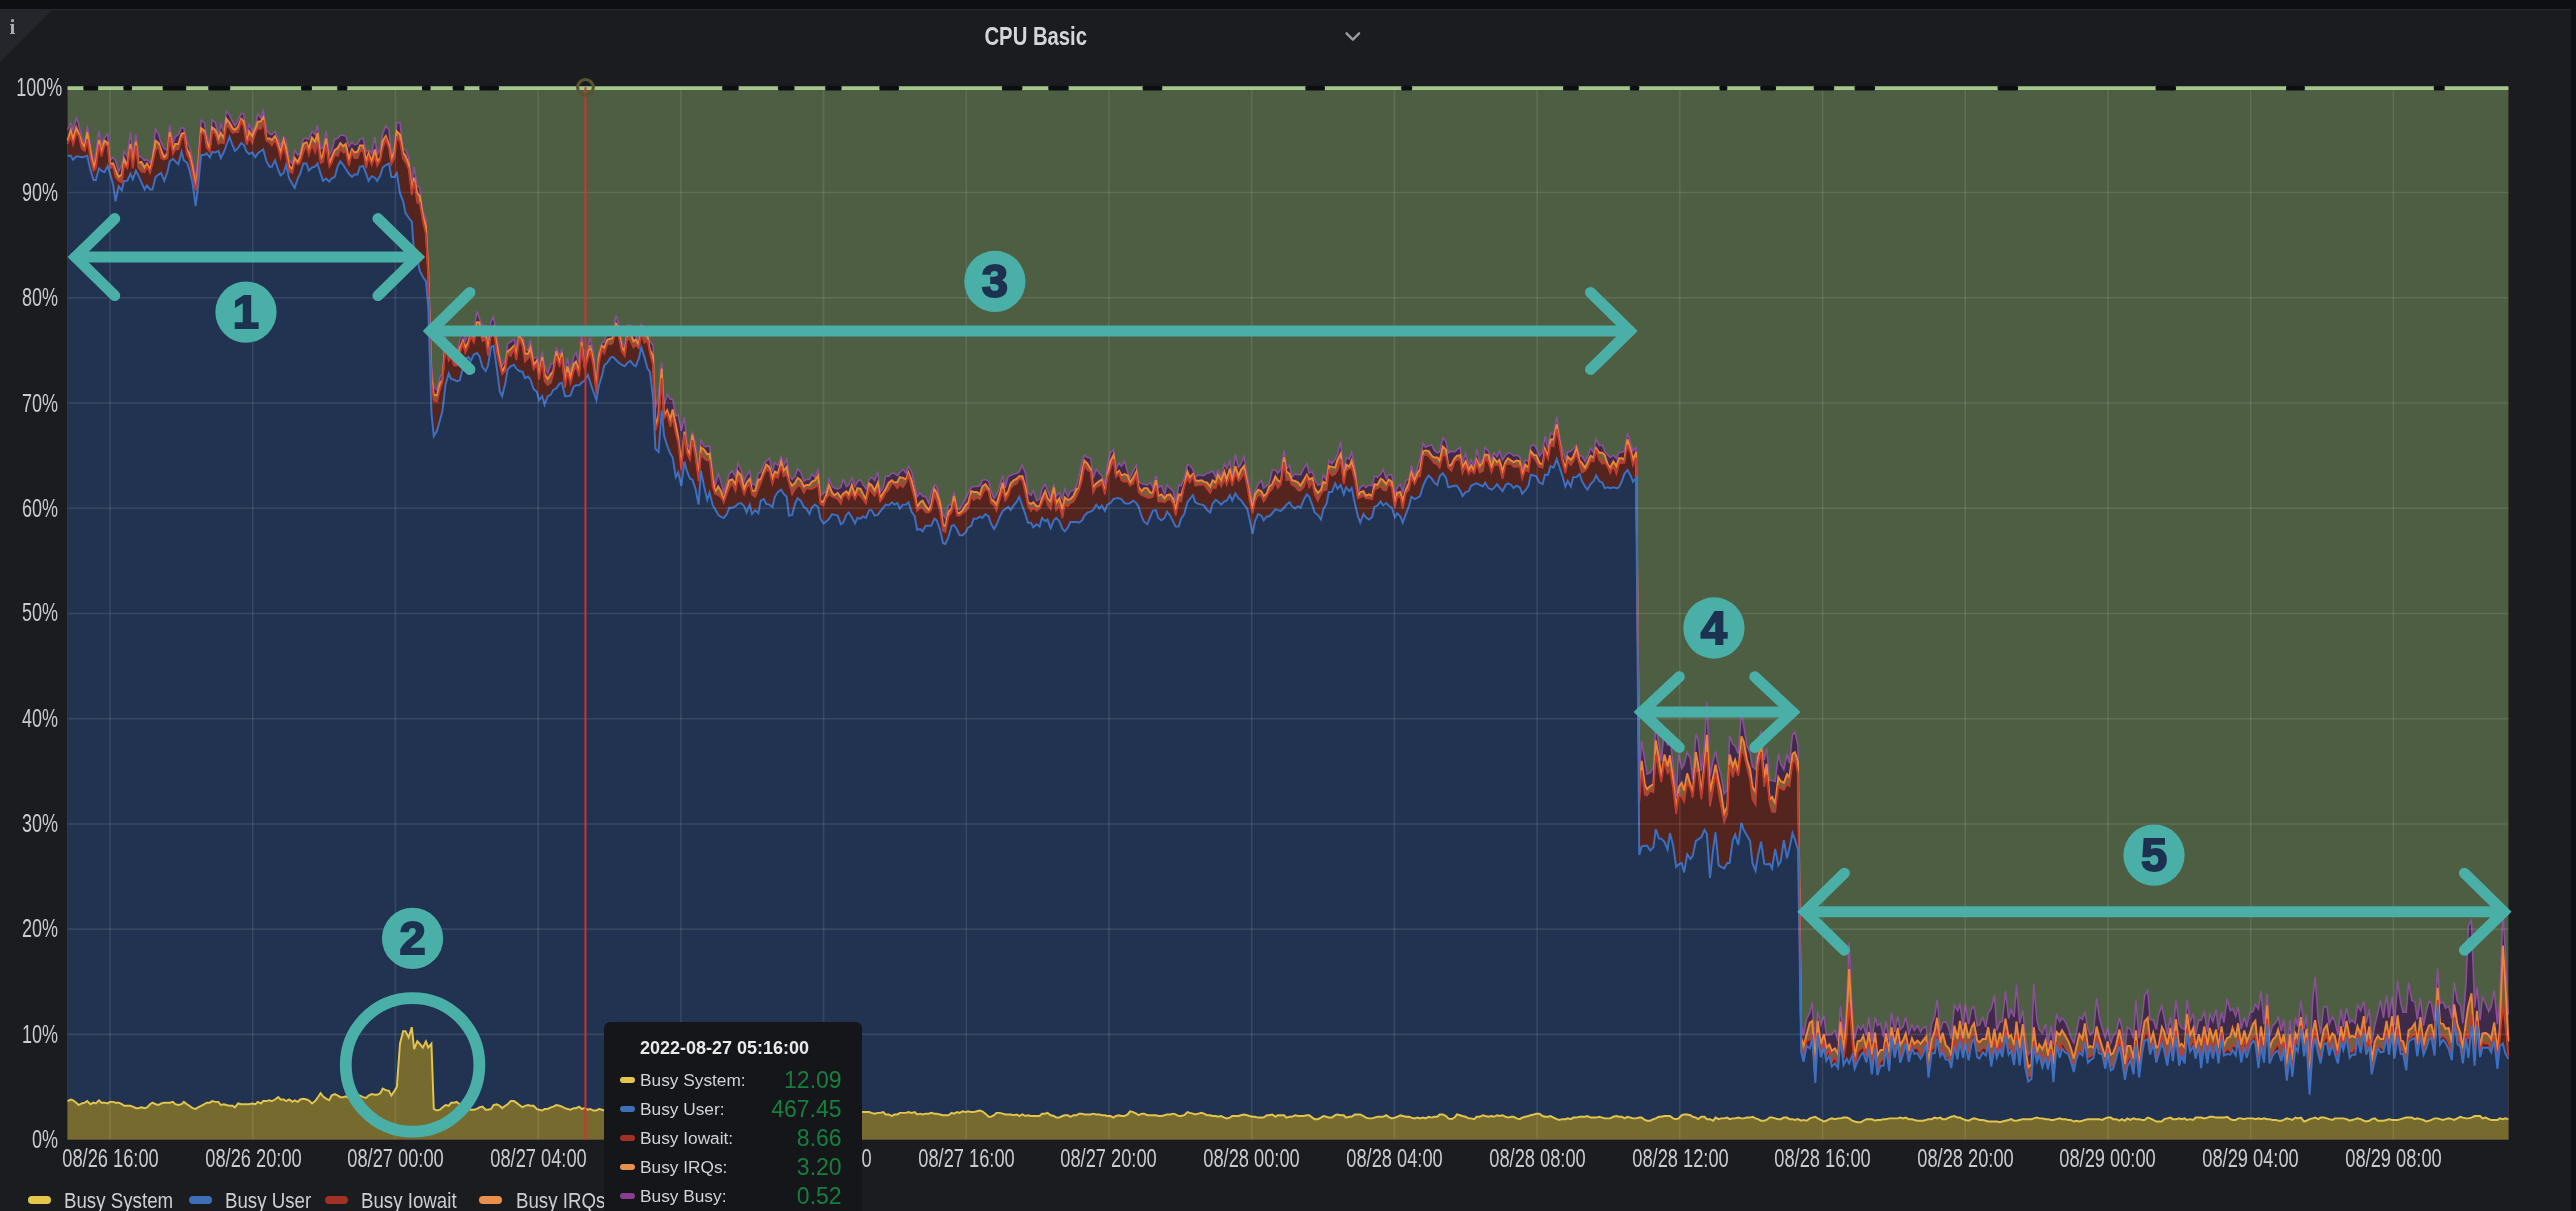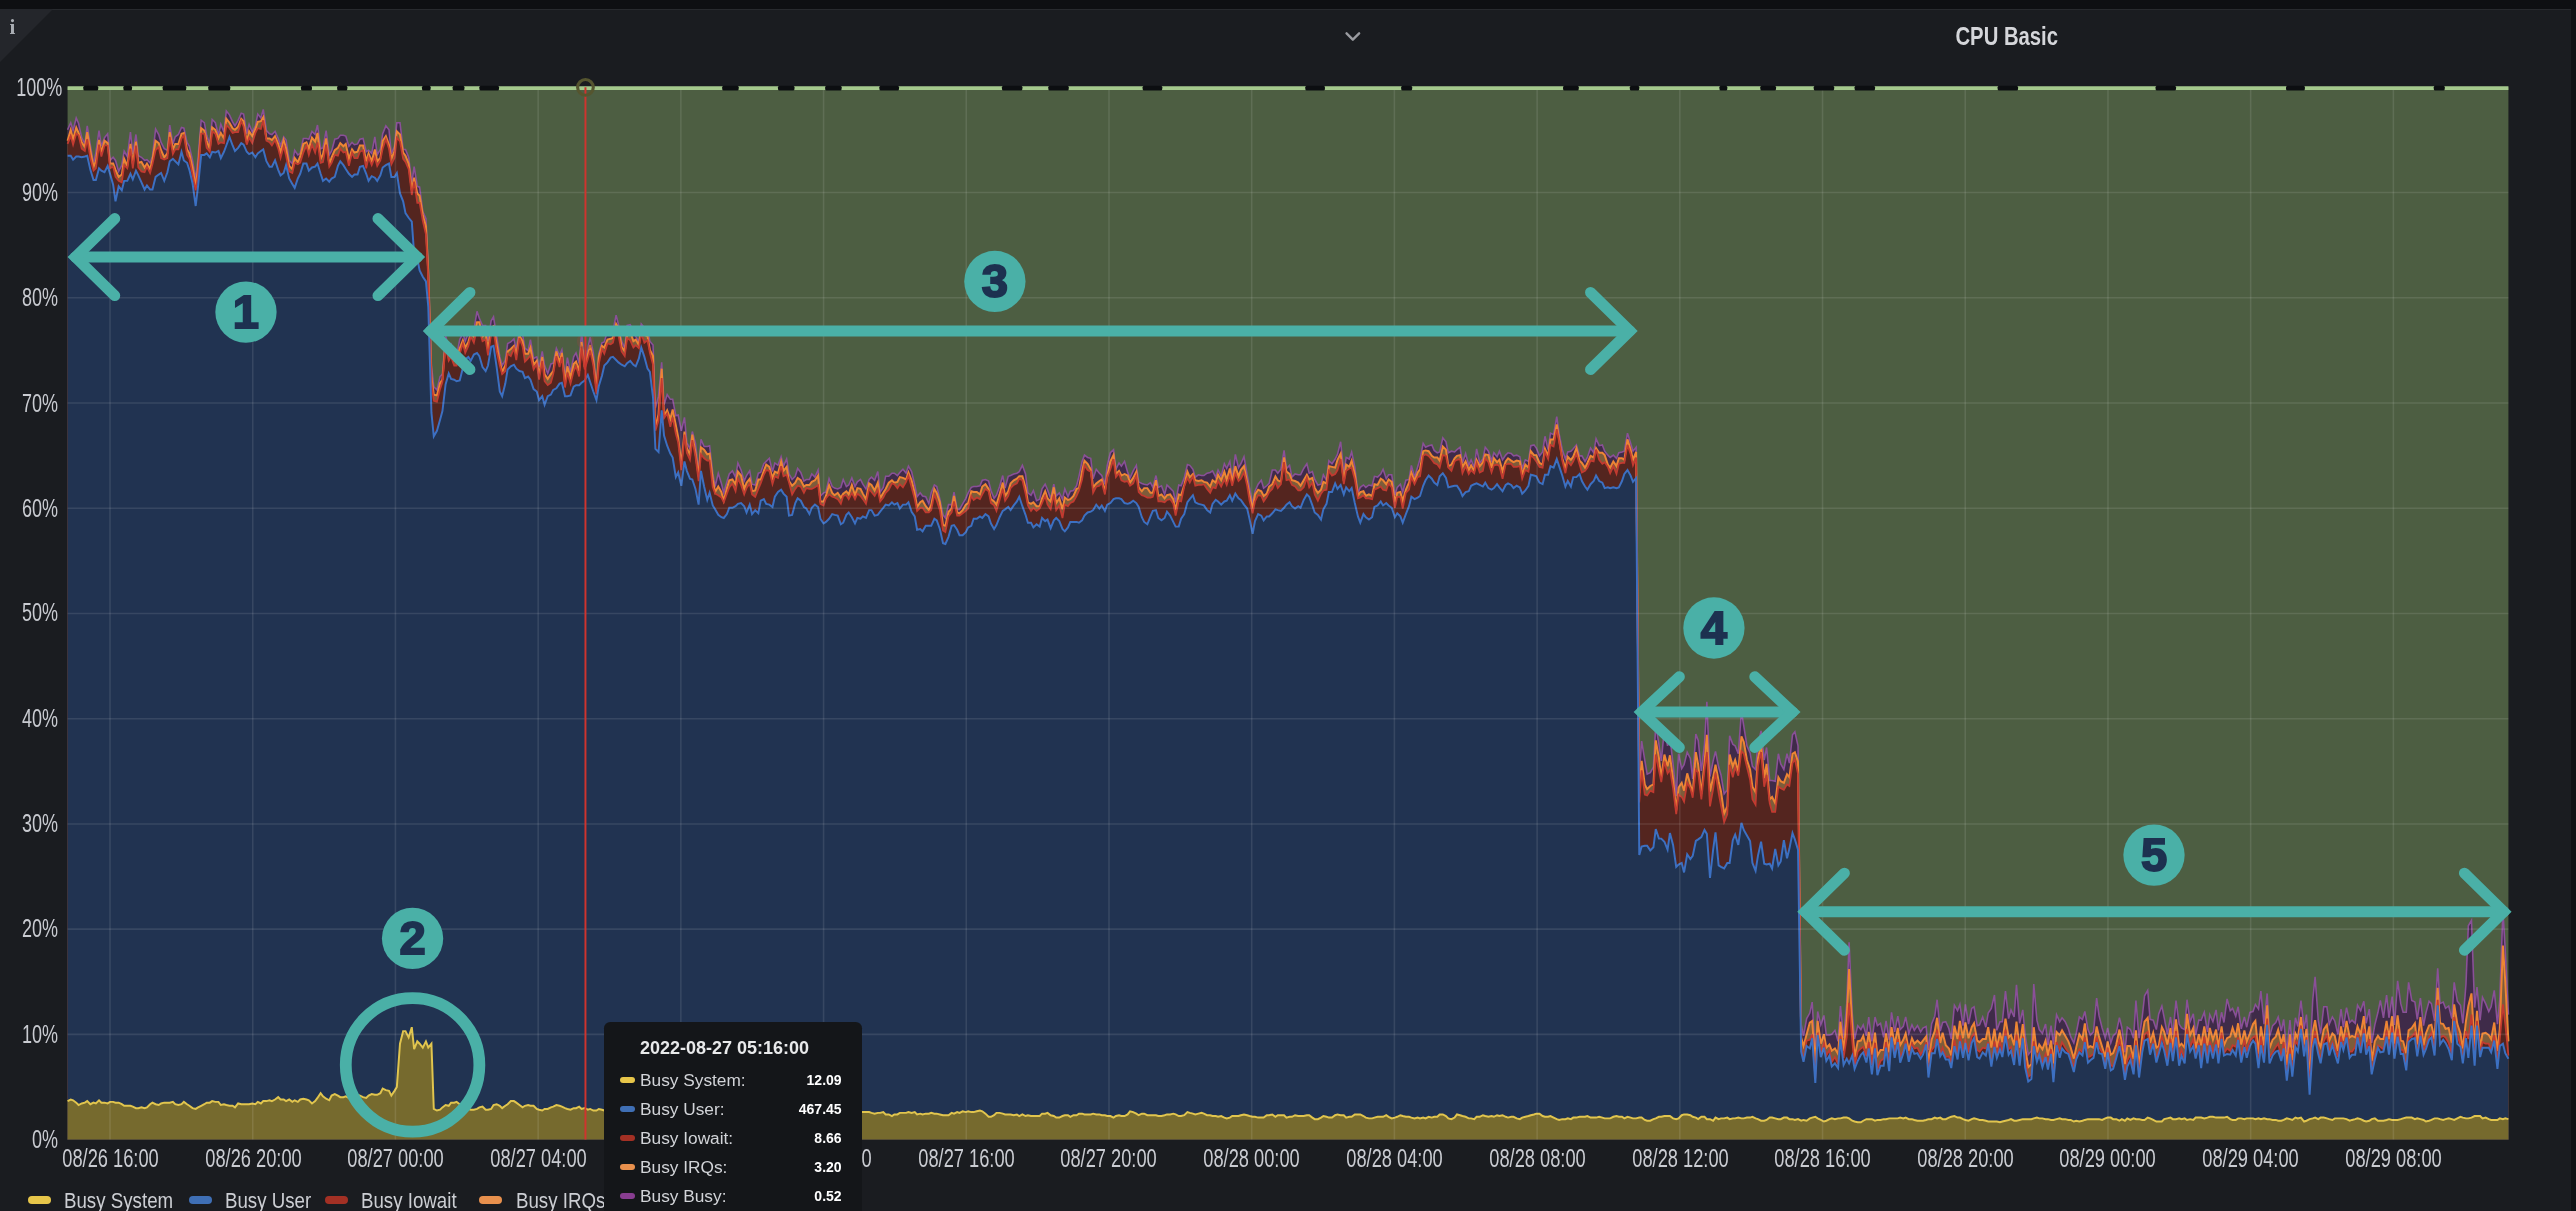--- a/index.html
+++ b/index.html
@@ -1,37 +1,37 @@
 <!DOCTYPE html>
 <html style="font-size:12.6px"><head><meta charset="utf-8">
 <style>
 html,body{margin:0;padding:0;background:#0e0f12;width:2576px;height:1212px;overflow:hidden}
 body{font-family:"Liberation Sans", sans-serif;position:relative}
 #panel{position:absolute;left:0;top:9.4px;width:2576px;height:1202px;background:#1a1c20;border-top:1.6px solid #282a2e;box-sizing:border-box}
 #rstrip{position:absolute;right:0;top:9.4px;width:4.7px;height:1202px;background:#101114}
-#title{position:absolute;left:0;top:21px;width:2072px;text-align:right;
+#title{position:absolute;left:0;top:21px;width:2072px;text-align:center;
   font-size:26px;font-weight:bold;color:#d5d6da}
 #ttext{display:inline-block;transform:scaleX(0.78);transform-origin:center}
 #chev{position:absolute;left:1345px;top:31px;display:block}
 #corner{position:absolute;left:0;top:9.4px;width:0;height:0;
   border-top:53px solid #24262b;border-right:53px solid transparent}
 #iicon{position:absolute;left:9.4px;top:15px;font-family:"Liberation Serif",serif;
   font-weight:bold;font-size:21px;color:#a9adb3}
 .yl{position:absolute;left:0;width:58px;text-align:right;font-size:25px;color:#c9cbd1;line-height:25px;transform:scaleX(0.72);transform-origin:right center}
 .xl{position:absolute;top:1144px;width:173px;text-align:center;font-size:25px;color:#c9cbd1;transform:scaleX(0.73);transform-origin:center}
 .sw{position:absolute;top:1196px;width:23px;height:7.9px;border-radius:3.9px}
 .lt{position:absolute;top:1188px;font-size:22px;color:#ccced3;transform:scaleX(0.85);transform-origin:left center}
 #tooltip{position:absolute;left:604px;top:1022px;width:258px;height:204px;
   background:#141619;border-radius:6.3px;box-sizing:border-box;
   padding:15.7px 20.4px 0 36px}
 #ttt{font-size:18px;line-height:20.4px;font-weight:bold;color:#e9eaeb;margin-bottom:7.9px;white-space:nowrap}
 .ttrow{position:relative;height:29px;line-height:29px;white-space:nowrap}
 .ttd{position:absolute;left:-20.4px;top:11px;width:15.7px;height:6.3px;border-radius:3.1px}
 .ttl{font-size:17.3px;color:#d2d4d8}
-.ttv{position:absolute;right:0;font-size:14px;font-weight:bold;color:#ffffff}
+.ttv{position:absolute;right:0;font-size:23px;font-weight:normal;color:#15803d}
 </style></head>
 <body>
 <div id="panel"></div>
 <div id="rstrip"></div>
 <div id="corner"></div>
 <div id="iicon">i</div>
 <svg width="2576" height="1212" viewBox="0 0 3278 1542" style="position:absolute;left:0;top:0">
     <rect x="86" y="111" width="3106" height="1339" fill="#4d5e42"></rect>
     <path d="M86,165 L90,156 L93,166 L97,150 L100,157 L104,175 L108,183 L111,160 L115,185 L119,208 L122,194 L126,166 L129,186 L133,175 L137,170 L140,204 L144,200 L147,204 L151,218 L155,210 L158,192 L162,199 L166,168 L169,196 L173,171 L176,198 L180,200 L184,204 L187,203 L191,207 L194,199 L198,164 L202,171 L205,181 L209,189 L213,191 L216,159 L220,183 L223,174 L227,171 L231,162 L234,163 L238,181 L241,186 L245,204 L249,228 L252,201 L256,153 L260,156 L263,172 L267,183 L270,152 L274,156 L278,172 L281,158 L285,168 L288,141 L292,146 L296,155 L299,160 L303,153 L307,144 L310,145 L314,170 L317,158 L321,168 L325,160 L328,145 L332,150 L335,139 L339,166 L343,170 L346,171 L350,167 L354,176 L357,185 L361,174 L364,178 L368,204 L372,208 L375,191 L379,197 L382,195 L386,176 L390,176 L393,177 L397,167 L401,171 L404,159 L408,189 L411,188 L415,166 L419,197 L422,192 L426,177 L430,176 L433,172 L437,172 L440,173 L444,186 L448,181 L451,184 L455,183 L458,177 L462,176 L466,193 L469,191 L473,195 L477,174 L480,197 L484,190 L487,170 L491,160 L495,165 L498,196 L502,186 L505,156 L509,156 L513,190 L516,190 L520,200 L524,233 L527,212 L531,237 L534,238 L538,269 L542,278 L545,340 L549,465 L552,492 L556,496 L560,479 L563,476 L567,427 L571,442 L574,438 L578,454 L581,453 L585,432 L589,424 L592,434 L596,424 L599,417 L603,420 L607,396 L610,405 L614,414 L618,414 L621,434 L625,408 L628,403 L632,428 L636,454 L639,465 L643,458 L646,437 L650,435 L654,431 L657,445 L661,417 L665,426 L668,443 L672,446 L675,432 L679,456 L683,454 L686,467 L690,447 L693,465 L697,475 L701,463 L704,462 L708,443 L712,452 L715,445 L719,481 L722,455 L726,474 L730,454 L733,449 L737,462 L740,422 L744,462 L748,443 L751,429 L755,449 L759,490 L762,450 L766,436 L769,435 L773,421 L777,424 L780,421 L784,401 L787,413 L791,434 L795,443 L798,414 L802,413 L806,422 L809,428 L813,435 L816,412 L820,417 L824,419 L827,434 L831,439 L834,519 L838,504 L842,461 L845,515 L849,502 L853,508 L856,508 L860,529 L863,528 L867,548 L871,531 L874,563 L878,571 L881,549 L885,564 L889,601 L892,559 L896,568 L900,568 L903,567 L907,602 L910,619 L914,602 L918,615 L921,627 L925,613 L928,603 L932,599 L936,607 L939,589 L943,598 L947,612 L950,605 L954,599 L957,616 L961,617 L965,602 L968,601 L972,590 L975,587 L979,583 L983,600 L986,589 L990,592 L994,581 L997,593 L1001,584 L1004,603 L1008,610 L1012,606 L1015,596 L1019,601 L1023,612 L1026,610 L1030,610 L1033,603 L1037,607 L1041,598 L1044,631 L1048,627 L1051,626 L1055,609 L1059,619 L1062,621 L1066,622 L1070,620 L1073,610 L1077,619 L1080,617 L1084,608 L1088,619 L1091,613 L1095,610 L1098,616 L1102,622 L1106,610 L1109,607 L1113,611 L1117,600 L1120,626 L1124,620 L1127,606 L1131,606 L1135,602 L1138,602 L1142,605 L1145,601 L1149,597 L1153,602 L1156,593 L1160,600 L1164,617 L1167,632 L1171,627 L1174,631 L1178,632 L1182,641 L1185,627 L1189,617 L1192,619 L1196,635 L1200,655 L1203,659 L1207,642 L1211,642 L1214,626 L1218,648 L1221,648 L1225,641 L1229,634 L1232,627 L1236,620 L1239,619 L1243,619 L1247,618 L1250,611 L1254,610 L1258,612 L1261,624 L1265,634 L1268,630 L1272,619 L1276,605 L1279,621 L1283,606 L1286,605 L1290,603 L1294,602 L1297,600 L1301,592 L1305,603 L1308,627 L1312,630 L1315,624 L1319,637 L1323,635 L1326,622 L1330,616 L1333,623 L1337,634 L1341,616 L1344,631 L1348,627 L1352,635 L1355,622 L1359,632 L1362,625 L1366,624 L1370,618 L1373,606 L1377,587 L1380,579 L1384,582 L1388,583 L1391,609 L1395,597 L1399,602 L1402,605 L1406,616 L1409,592 L1413,576 L1417,572 L1420,597 L1424,589 L1427,593 L1431,587 L1435,601 L1438,608 L1442,599 L1446,592 L1449,613 L1453,615 L1456,616 L1460,617 L1464,614 L1467,620 L1471,605 L1474,620 L1478,618 L1482,629 L1485,617 L1489,621 L1493,625 L1496,639 L1500,617 L1503,618 L1507,608 L1511,591 L1514,592 L1518,597 L1521,607 L1525,604 L1529,605 L1532,605 L1536,602 L1540,601 L1543,599 L1547,607 L1550,598 L1554,606 L1558,590 L1561,596 L1565,587 L1568,610 L1572,578 L1576,595 L1579,590 L1583,581 L1587,604 L1590,620 L1594,641 L1597,625 L1601,616 L1605,611 L1608,621 L1612,618 L1615,615 L1619,598 L1623,598 L1626,602 L1630,597 L1634,573 L1637,596 L1641,592 L1644,607 L1648,603 L1652,604 L1655,604 L1659,596 L1663,590 L1666,602 L1670,600 L1673,610 L1677,617 L1681,616 L1684,604 L1688,611 L1691,586 L1695,590 L1699,584 L1702,578 L1706,562 L1710,602 L1713,582 L1717,584 L1720,575 L1724,594 L1728,627 L1731,620 L1735,617 L1738,620 L1742,617 L1746,618 L1749,606 L1753,607 L1757,603 L1760,597 L1764,609 L1767,604 L1771,604 L1775,630 L1778,620 L1782,616 L1785,626 L1789,611 L1793,610 L1796,592 L1800,607 L1804,594 L1807,584 L1811,564 L1814,569 L1818,567 L1822,566 L1825,573 L1829,576 L1832,575 L1836,557 L1840,562 L1843,576 L1847,574 L1851,575 L1854,572 L1858,569 L1861,589 L1865,577 L1869,592 L1872,585 L1876,595 L1879,571 L1883,589 L1887,584 L1890,569 L1894,574 L1898,586 L1901,576 L1905,581 L1908,574 L1912,585 L1916,579 L1919,576 L1923,577 L1926,580 L1930,579 L1934,581 L1937,596 L1941,585 L1945,587 L1948,567 L1952,566 L1955,570 L1959,580 L1963,575 L1966,555 L1970,572 L1973,551 L1977,553 L1981,530 L1984,552 L1988,572 L1992,584 L1995,575 L1999,574 L2002,571 L2006,566 L2010,580 L2013,580 L2017,587 L2020,582 L2024,570 L2028,576 L2031,558 L2035,567 L2039,566 L2042,574 L2046,579 L2049,582 L2053,579 L2057,583 L2060,576 L2064,575 L2067,574 L2071,551 L2075,564 L2078,574 L2082,569 L2086,985 L2089,943 L2093,967 L2096,985 L2100,983 L2104,976 L2107,922 L2111,947 L2114,968 L2118,927 L2122,949 L2125,938 L2129,972 L2133,1013 L2136,959 L2140,978 L2143,973 L2147,957 L2151,965 L2154,991 L2158,934 L2161,942 L2165,981 L2169,947 L2172,893 L2176,988 L2180,968 L2183,956 L2187,976 L2190,986 L2194,1010 L2198,1005 L2201,936 L2205,947 L2208,949 L2212,959 L2216,905 L2219,924 L2223,949 L2227,958 L2230,975 L2234,979 L2237,947 L2241,930 L2245,967 L2248,951 L2252,993 L2255,993 L2259,994 L2263,959 L2266,972 L2270,979 L2274,959 L2277,971 L2281,935 L2284,931 L2288,949 L2292,1303 L2295,1318 L2299,1296 L2303,1289 L2306,1275 L2310,1341 L2313,1287 L2317,1304 L2321,1292 L2324,1317 L2328,1317 L2331,1316 L2335,1311 L2339,1325 L2342,1280 L2346,1321 L2350,1277 L2353,1199 L2357,1289 L2360,1322 L2364,1305 L2368,1310 L2371,1304 L2375,1318 L2378,1294 L2382,1325 L2386,1294 L2389,1305 L2393,1302 L2397,1320 L2400,1299 L2404,1323 L2407,1288 L2411,1313 L2415,1293 L2418,1310 L2422,1306 L2425,1294 L2429,1315 L2433,1304 L2436,1311 L2440,1305 L2444,1313 L2447,1308 L2451,1306 L2454,1336 L2458,1303 L2462,1293 L2465,1272 L2469,1312 L2472,1301 L2476,1300 L2480,1309 L2483,1322 L2487,1279 L2491,1286 L2494,1278 L2498,1305 L2501,1278 L2505,1303 L2509,1283 L2512,1281 L2516,1305 L2519,1304 L2523,1294 L2527,1307 L2530,1289 L2534,1283 L2538,1266 L2541,1311 L2545,1300 L2548,1300 L2552,1261 L2556,1296 L2559,1285 L2563,1294 L2566,1253 L2570,1302 L2574,1285 L2577,1317 L2581,1342 L2585,1337 L2588,1252 L2592,1298 L2595,1310 L2599,1315 L2603,1303 L2606,1330 L2610,1305 L2613,1329 L2617,1291 L2621,1300 L2624,1295 L2628,1300 L2632,1309 L2635,1319 L2639,1327 L2642,1315 L2646,1294 L2650,1297 L2653,1287 L2657,1310 L2660,1317 L2664,1313 L2668,1270 L2671,1292 L2675,1308 L2679,1321 L2682,1308 L2686,1327 L2689,1318 L2693,1314 L2697,1295 L2700,1307 L2704,1339 L2707,1307 L2711,1310 L2715,1321 L2718,1273 L2722,1321 L2726,1294 L2729,1267 L2733,1260 L2736,1297 L2740,1298 L2744,1310 L2747,1290 L2751,1280 L2754,1295 L2758,1316 L2762,1294 L2765,1317 L2769,1273 L2773,1303 L2776,1308 L2780,1310 L2783,1272 L2787,1300 L2791,1290 L2794,1317 L2798,1298 L2801,1298 L2805,1288 L2809,1313 L2812,1291 L2816,1300 L2820,1285 L2823,1311 L2827,1288 L2830,1301 L2834,1271 L2838,1286 L2841,1283 L2845,1293 L2848,1281 L2852,1309 L2856,1294 L2859,1307 L2863,1288 L2867,1287 L2870,1278 L2874,1284 L2877,1261 L2881,1303 L2885,1264 L2888,1319 L2892,1305 L2896,1301 L2899,1294 L2903,1312 L2906,1297 L2910,1339 L2914,1298 L2917,1333 L2921,1295 L2924,1306 L2928,1273 L2932,1309 L2935,1291 L2939,1354 L2943,1272 L2946,1243 L2950,1298 L2953,1315 L2957,1281 L2961,1281 L2964,1303 L2968,1294 L2971,1299 L2975,1316 L2979,1284 L2982,1307 L2986,1282 L2990,1301 L2993,1298 L2997,1302 L3000,1279 L3004,1286 L3008,1274 L3011,1302 L3015,1284 L3018,1327 L3022,1304 L3026,1288 L3029,1273 L3033,1295 L3037,1266 L3040,1295 L3044,1268 L3047,1304 L3051,1248 L3055,1277 L3058,1288 L3062,1288 L3065,1250 L3069,1273 L3073,1275 L3076,1297 L3080,1270 L3084,1305 L3087,1289 L3091,1274 L3094,1277 L3098,1299 L3102,1232 L3105,1277 L3109,1275 L3112,1283 L3116,1280 L3120,1296 L3123,1250 L3127,1274 L3131,1279 L3134,1302 L3138,1252 L3141,1178 L3145,1171 L3149,1282 L3152,1256 L3156,1298 L3159,1269 L3163,1277 L3167,1287 L3170,1281 L3174,1260 L3178,1303 L3181,1272 L3185,1158 L3188,1210 L3192,1291 L3192,1450 L86,1450 Z" fill="#3f2b49"></path>
     <path d="M86,179 L90,165 L93,177 L97,162 L100,169 L104,181 L108,187 L111,168 L115,192 L119,212 L122,205 L126,178 L129,194 L133,179 L137,182 L140,208 L144,208 L147,216 L151,225 L155,222 L158,202 L162,211 L166,183 L169,208 L173,180 L176,207 L180,206 L184,213 L187,208 L191,215 L194,203 L198,179 L202,182 L205,191 L209,200 L213,195 L216,168 L220,190 L223,183 L227,183 L231,170 L234,169 L238,190 L241,195 L245,213 L249,237 L252,214 L256,163 L260,166 L263,179 L267,189 L270,162 L274,165 L278,176 L281,169 L285,176 L288,151 L292,156 L296,163 L299,165 L303,161 L307,151 L310,154 L314,181 L317,167 L321,173 L325,164 L328,155 L332,154 L335,149 L339,176 L343,176 L346,178 L350,173 L354,183 L357,194 L361,178 L364,188 L368,211 L372,215 L375,201 L379,206 L382,199 L386,183 L390,181 L393,189 L397,175 L401,180 L404,169 L408,202 L411,196 L415,176 L419,209 L422,200 L426,191 L430,188 L433,182 L437,186 L440,183 L444,202 L448,190 L451,194 L455,193 L458,185 L462,185 L466,205 L469,195 L473,205 L477,190 L480,205 L484,201 L487,179 L491,173 L495,184 L498,202 L502,192 L505,167 L509,171 L513,194 L516,198 L520,208 L524,242 L527,226 L531,246 L534,249 L538,273 L542,288 L545,347 L549,479 L552,502 L556,503 L560,487 L563,483 L567,434 L571,451 L574,447 L578,459 L581,457 L585,443 L589,433 L592,442 L596,435 L599,424 L603,428 L607,410 L610,410 L614,428 L618,424 L621,445 L625,417 L628,415 L632,438 L636,460 L639,473 L643,465 L646,447 L650,444 L654,440 L657,451 L661,427 L665,434 L668,450 L672,450 L675,442 L679,464 L683,459 L686,477 L690,454 L693,476 L697,482 L701,476 L704,472 L708,447 L712,461 L715,449 L719,487 L722,466 L726,480 L730,463 L733,460 L737,472 L740,435 L744,467 L748,451 L751,439 L755,459 L759,494 L762,454 L766,440 L769,442 L773,432 L777,431 L780,430 L784,412 L787,417 L791,441 L795,447 L798,426 L802,422 L806,434 L809,432 L813,439 L816,418 L820,426 L824,428 L827,445 L831,453 L834,544 L838,527 L842,469 L845,529 L849,522 L853,533 L856,521 L860,541 L863,556 L867,591 L871,549 L874,570 L878,578 L881,553 L885,576 L889,606 L892,569 L896,572 L900,578 L903,577 L907,610 L910,626 L914,619 L918,626 L921,637 L925,621 L928,611 L932,610 L936,616 L939,600 L943,605 L947,622 L950,614 L954,609 L957,625 L961,624 L965,610 L968,610 L972,599 L975,591 L979,594 L983,608 L986,600 L990,602 L994,587 L997,599 L1001,594 L1004,612 L1008,618 L1012,614 L1015,608 L1019,611 L1023,619 L1026,617 L1030,617 L1033,613 L1037,611 L1041,605 L1044,638 L1048,638 L1051,631 L1055,617 L1059,627 L1062,630 L1066,627 L1070,633 L1073,628 L1077,625 L1080,629 L1084,617 L1088,630 L1091,621 L1095,622 L1098,628 L1102,635 L1106,615 L1109,617 L1113,624 L1117,614 L1120,634 L1124,627 L1127,622 L1131,614 L1135,611 L1138,614 L1142,613 L1145,607 L1149,608 L1153,610 L1156,601 L1160,611 L1164,627 L1167,645 L1171,639 L1174,637 L1178,644 L1182,649 L1185,642 L1189,622 L1192,627 L1196,639 L1200,668 L1203,669 L1207,651 L1211,647 L1214,631 L1218,652 L1221,653 L1225,649 L1229,642 L1232,640 L1236,625 L1239,626 L1243,626 L1247,629 L1250,619 L1254,616 L1258,622 L1261,635 L1265,638 L1268,642 L1272,629 L1276,614 L1279,631 L1283,625 L1286,615 L1290,611 L1294,609 L1297,606 L1301,606 L1305,620 L1308,639 L1312,641 L1315,639 L1319,644 L1323,644 L1326,634 L1330,625 L1333,634 L1337,638 L1341,620 L1344,640 L1348,634 L1352,648 L1355,633 L1359,636 L1362,635 L1366,631 L1370,622 L1373,621 L1377,599 L1380,586 L1384,590 L1388,597 L1391,620 L1395,615 L1399,612 L1402,610 L1406,625 L1409,605 L1413,587 L1417,579 L1420,603 L1424,599 L1427,605 L1431,603 L1435,605 L1438,614 L1442,608 L1446,600 L1449,620 L1453,625 L1456,621 L1460,621 L1464,627 L1467,627 L1471,611 L1474,631 L1478,629 L1482,634 L1485,630 L1489,629 L1493,635 L1496,649 L1500,629 L1503,630 L1507,617 L1511,600 L1514,607 L1518,603 L1521,611 L1525,612 L1529,611 L1532,613 L1536,614 L1540,619 L1543,611 L1547,614 L1550,604 L1554,611 L1558,600 L1561,610 L1565,596 L1568,614 L1572,593 L1576,606 L1579,598 L1583,593 L1587,613 L1590,629 L1594,648 L1597,629 L1601,623 L1605,625 L1608,631 L1612,628 L1615,619 L1619,616 L1623,606 L1626,611 L1630,613 L1634,582 L1637,600 L1641,603 L1644,611 L1648,612 L1652,614 L1655,618 L1659,611 L1663,604 L1666,610 L1670,608 L1673,621 L1677,627 L1681,623 L1684,613 L1688,615 L1691,593 L1695,594 L1699,595 L1702,585 L1706,577 L1710,612 L1713,591 L1717,594 L1720,586 L1724,603 L1728,631 L1731,626 L1735,625 L1738,631 L1742,629 L1746,631 L1749,616 L1753,617 L1757,609 L1760,611 L1764,616 L1767,610 L1771,613 L1775,639 L1778,627 L1782,626 L1785,637 L1789,623 L1793,614 L1796,601 L1800,612 L1804,601 L1807,597 L1811,574 L1814,573 L1818,574 L1822,580 L1825,582 L1829,582 L1832,586 L1836,568 L1840,572 L1843,593 L1847,591 L1851,583 L1854,580 L1858,579 L1861,594 L1865,587 L1869,598 L1872,592 L1876,599 L1879,585 L1883,593 L1887,588 L1890,578 L1894,579 L1898,595 L1901,583 L1905,588 L1908,585 L1912,599 L1916,587 L1919,583 L1923,586 L1926,588 L1930,586 L1934,587 L1937,604 L1941,591 L1945,595 L1948,574 L1952,579 L1955,579 L1959,589 L1963,591 L1966,571 L1970,580 L1973,559 L1977,559 L1981,540 L1984,559 L1988,583 L1992,596 L1995,581 L1999,585 L2002,581 L2006,570 L2010,586 L2013,589 L2017,595 L2020,589 L2024,580 L2028,582 L2031,570 L2035,576 L2039,576 L2042,579 L2046,591 L2049,595 L2053,587 L2057,593 L2060,583 L2064,583 L2067,585 L2071,559 L2075,572 L2078,585 L2082,575 L2086,1009 L2089,968 L2093,998 L2096,1004 L2100,1000 L2104,998 L2107,942 L2111,964 L2114,989 L2118,960 L2122,975 L2125,961 L2129,991 L2133,1031 L2136,1002 L2140,996 L2143,1006 L2147,984 L2151,998 L2154,1010 L2158,957 L2161,973 L2165,1010 L2169,970 L2172,935 L2176,1007 L2180,989 L2183,973 L2187,994 L2190,1007 L2194,1035 L2198,1026 L2201,960 L2205,975 L2208,967 L2212,982 L2216,937 L2219,944 L2223,967 L2227,979 L2230,1001 L2234,1008 L2237,965 L2241,947 L2245,990 L2248,972 L2252,1017 L2255,1014 L2259,1022 L2263,989 L2266,994 L2270,996 L2274,985 L2277,989 L2281,959 L2284,957 L2288,969 L2292,1320 L2295,1331 L2299,1316 L2303,1301 L2306,1299 L2310,1353 L2313,1299 L2317,1328 L2321,1316 L2324,1333 L2328,1329 L2331,1337 L2335,1334 L2339,1341 L2342,1300 L2346,1337 L2350,1296 L2353,1233 L2357,1305 L2360,1345 L2364,1325 L2368,1324 L2371,1318 L2375,1334 L2378,1313 L2382,1342 L2386,1314 L2389,1343 L2393,1336 L2397,1336 L2400,1315 L2404,1339 L2407,1307 L2411,1329 L2415,1308 L2418,1330 L2422,1323 L2425,1315 L2429,1337 L2433,1321 L2436,1328 L2440,1324 L2444,1328 L2447,1324 L2451,1319 L2454,1352 L2458,1323 L2462,1312 L2465,1295 L2469,1327 L2472,1314 L2476,1330 L2480,1334 L2483,1343 L2487,1305 L2491,1322 L2494,1299 L2498,1321 L2501,1301 L2505,1321 L2509,1307 L2512,1302 L2516,1324 L2519,1326 L2523,1322 L2527,1322 L2530,1307 L2534,1333 L2538,1309 L2541,1333 L2545,1314 L2548,1326 L2552,1296 L2556,1320 L2559,1317 L2563,1330 L2566,1300 L2570,1333 L2574,1303 L2577,1332 L2581,1358 L2585,1354 L2588,1307 L2592,1339 L2595,1329 L2599,1335 L2603,1324 L2606,1343 L2610,1324 L2613,1353 L2617,1313 L2621,1317 L2624,1311 L2628,1318 L2632,1325 L2635,1333 L2639,1347 L2642,1333 L2646,1316 L2650,1322 L2653,1302 L2657,1333 L2660,1331 L2664,1333 L2668,1306 L2671,1319 L2675,1332 L2679,1345 L2682,1325 L2686,1342 L2689,1340 L2693,1329 L2697,1310 L2700,1326 L2704,1354 L2707,1331 L2711,1331 L2715,1347 L2718,1311 L2722,1358 L2726,1318 L2729,1300 L2733,1295 L2736,1327 L2740,1314 L2744,1333 L2747,1331 L2751,1307 L2754,1313 L2758,1329 L2762,1308 L2765,1334 L2769,1297 L2773,1331 L2776,1328 L2780,1333 L2783,1290 L2787,1317 L2791,1308 L2794,1334 L2798,1316 L2801,1330 L2805,1306 L2809,1330 L2812,1308 L2816,1323 L2820,1310 L2823,1333 L2827,1306 L2830,1330 L2834,1321 L2838,1319 L2841,1308 L2845,1320 L2848,1302 L2852,1329 L2856,1311 L2859,1325 L2863,1315 L2867,1303 L2870,1299 L2874,1341 L2877,1306 L2881,1330 L2885,1279 L2888,1334 L2892,1323 L2896,1319 L2899,1310 L2903,1328 L2906,1316 L2910,1355 L2914,1316 L2917,1349 L2921,1315 L2924,1321 L2928,1294 L2932,1329 L2935,1309 L2939,1372 L2943,1313 L2946,1298 L2950,1325 L2953,1332 L2957,1310 L2961,1304 L2964,1324 L2968,1315 L2971,1318 L2975,1337 L2979,1306 L2982,1324 L2986,1299 L2990,1320 L2993,1318 L2997,1320 L3000,1306 L3004,1316 L3008,1293 L3011,1326 L3015,1306 L3018,1350 L3022,1325 L3026,1318 L3029,1322 L3033,1322 L3037,1299 L3040,1322 L3044,1293 L3047,1328 L3051,1292 L3055,1324 L3058,1325 L3062,1340 L3065,1311 L3069,1308 L3073,1302 L3076,1329 L3080,1294 L3084,1330 L3087,1315 L3091,1305 L3094,1304 L3098,1322 L3102,1257 L3105,1302 L3109,1303 L3112,1309 L3116,1308 L3120,1327 L3123,1278 L3127,1303 L3131,1315 L3134,1334 L3138,1299 L3141,1280 L3145,1264 L3149,1332 L3152,1286 L3156,1334 L3159,1315 L3163,1314 L3167,1317 L3170,1322 L3174,1301 L3178,1337 L3181,1309 L3185,1203 L3188,1249 L3192,1325 L3192,1450 L86,1450 Z" fill="#7d5c3a"></path>

